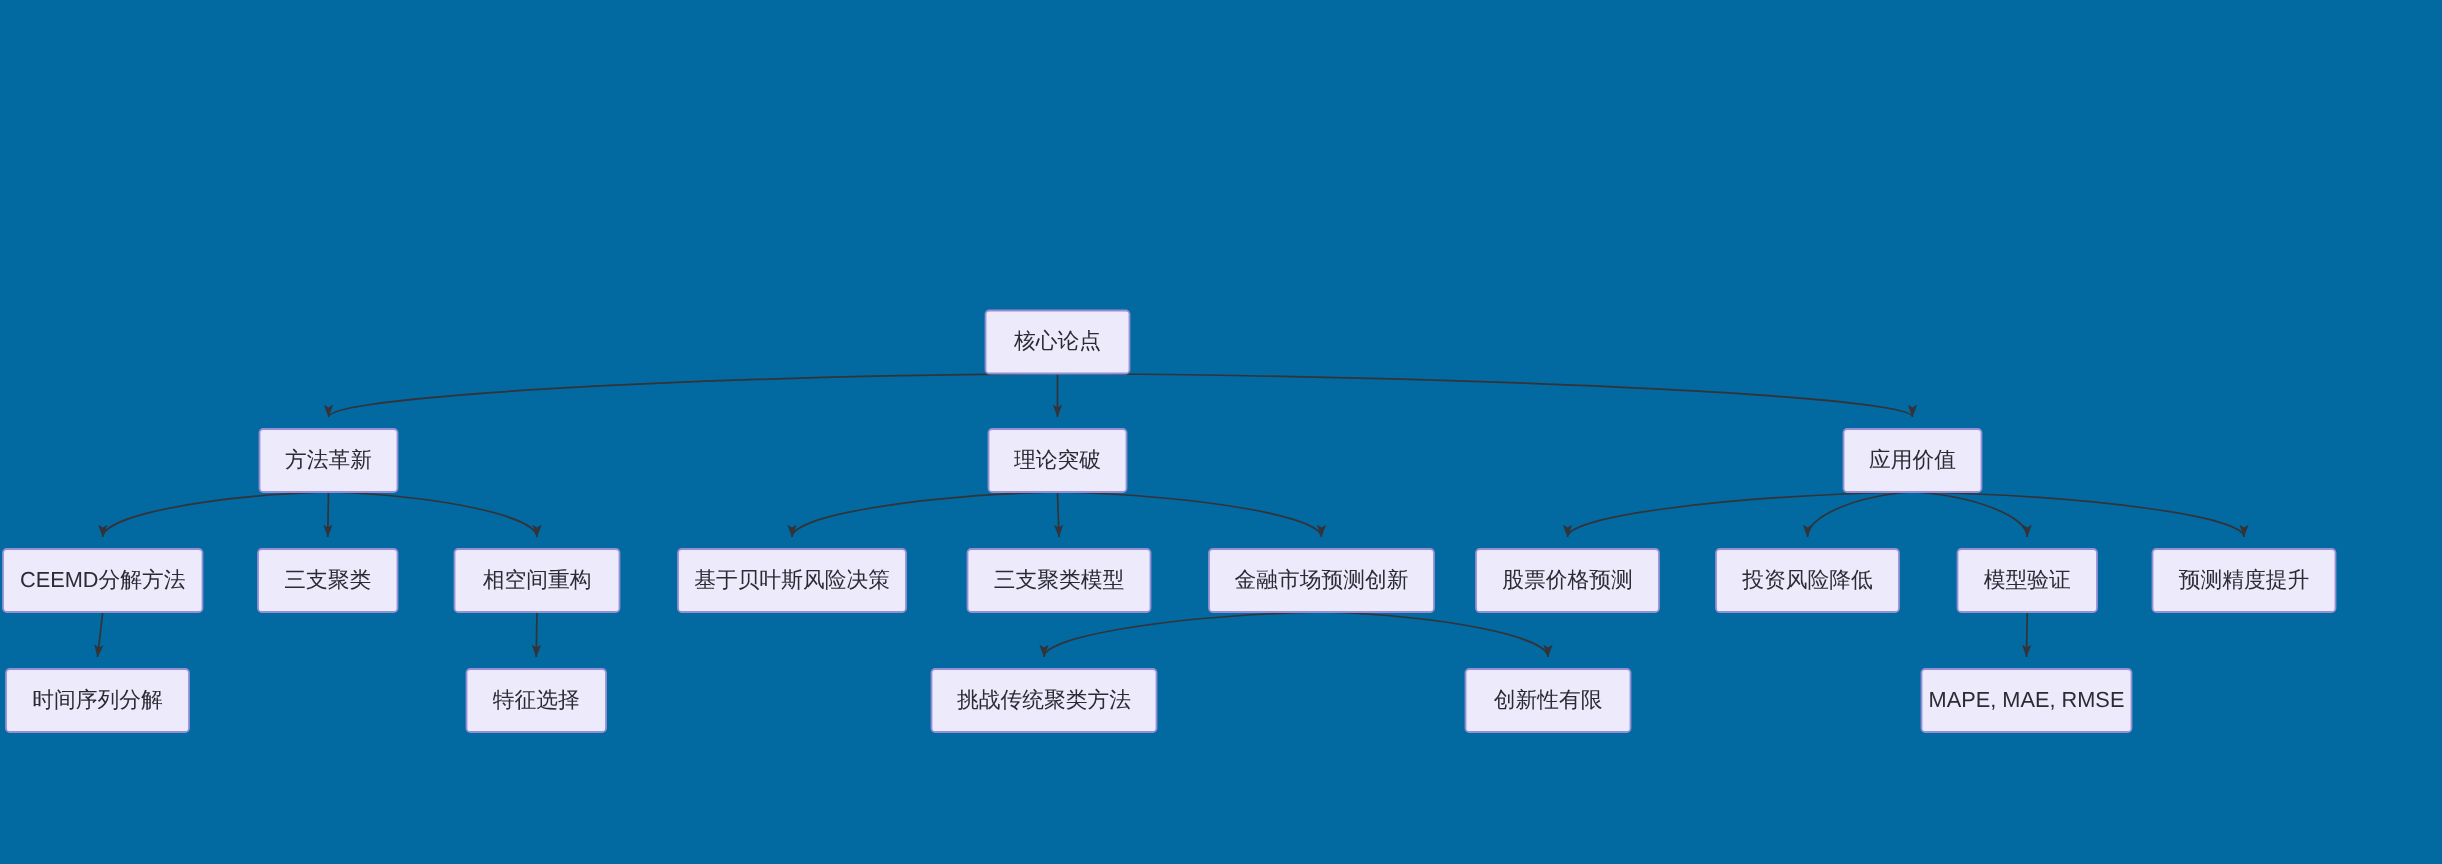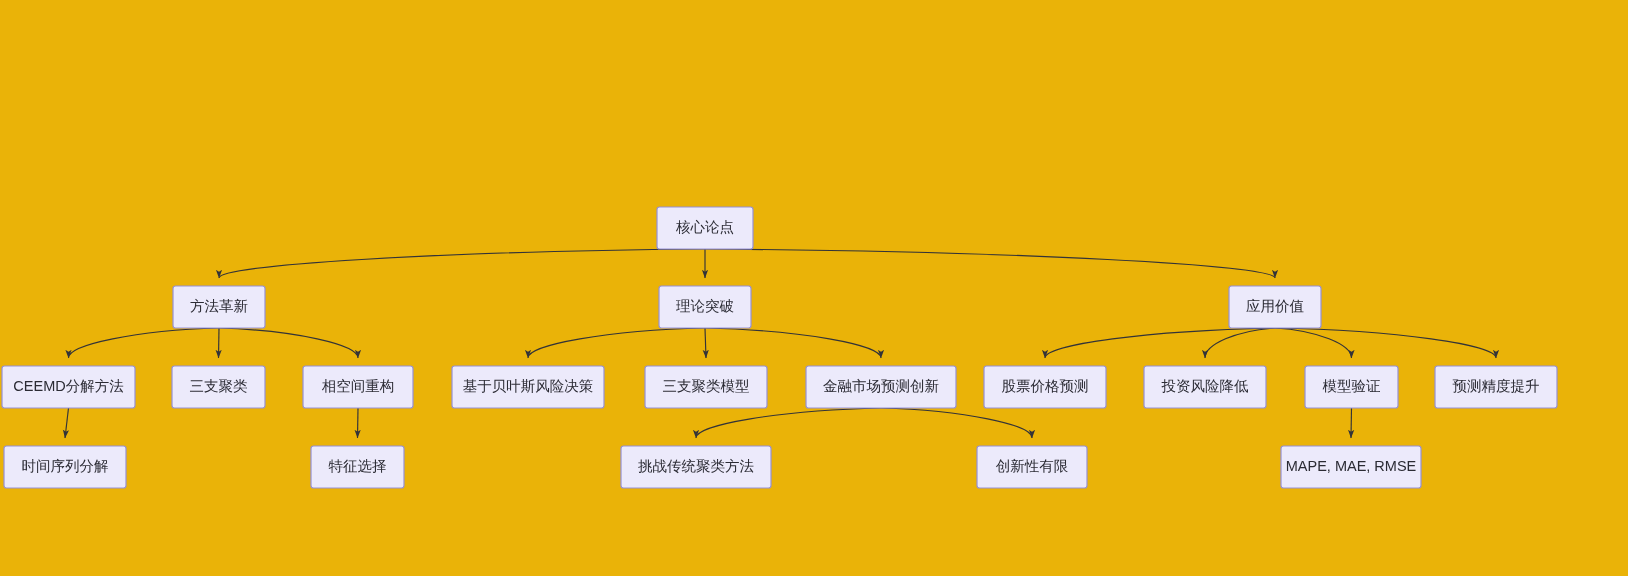--- a/index.html
+++ b/index.html
@@ -10,21 +10,21 @@
   body {
     width: 1628px;
     height: 576px;
     font-family: "Liberation Sans", "DejaVu Sans", sans-serif;
     overflow: hidden;
   }
   #diagram-root {
     position: relative;
     width: 1628px;
     height: 576px;
-    background: #eab308;
+    background: #0369a1;
   }
   svg.flow {
     position: absolute;
     left: 0;
     top: 0;
     width: 1628px;
     height: 576px;
     display: block;
   }
   .node-rect {

